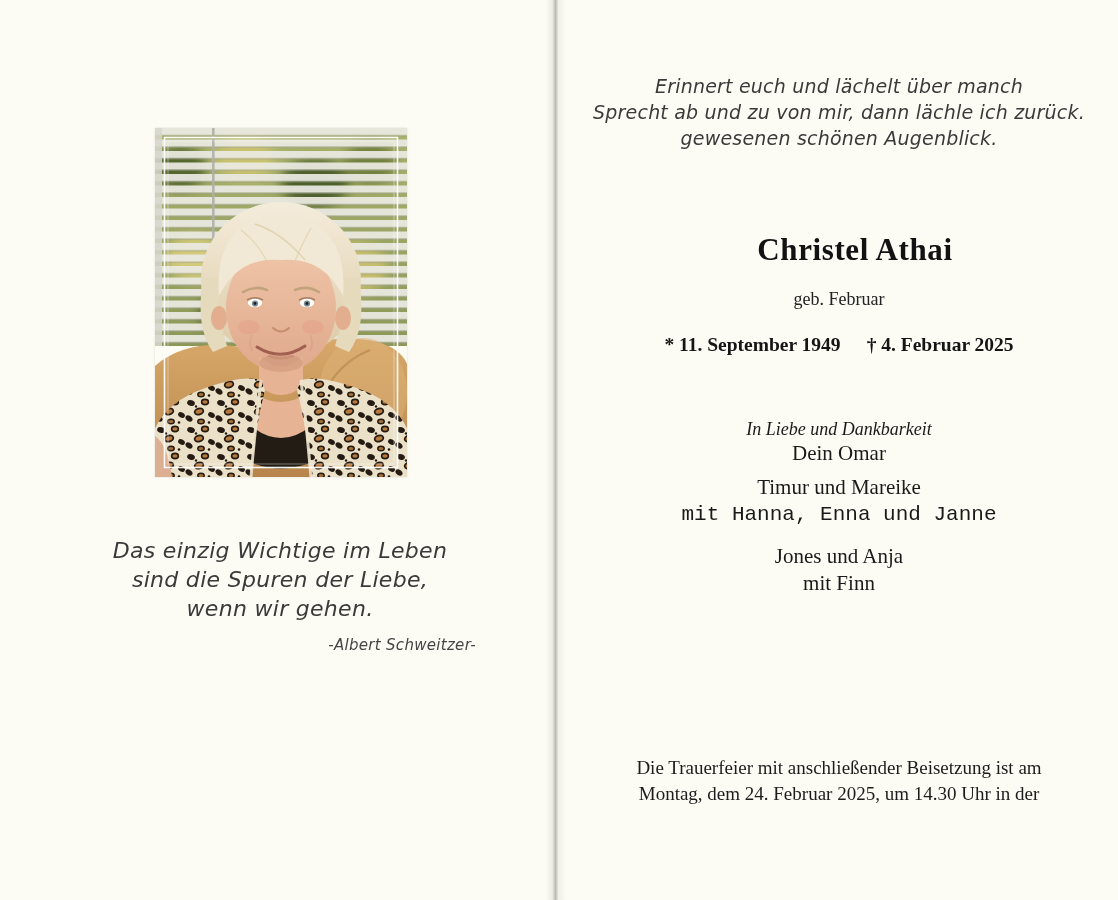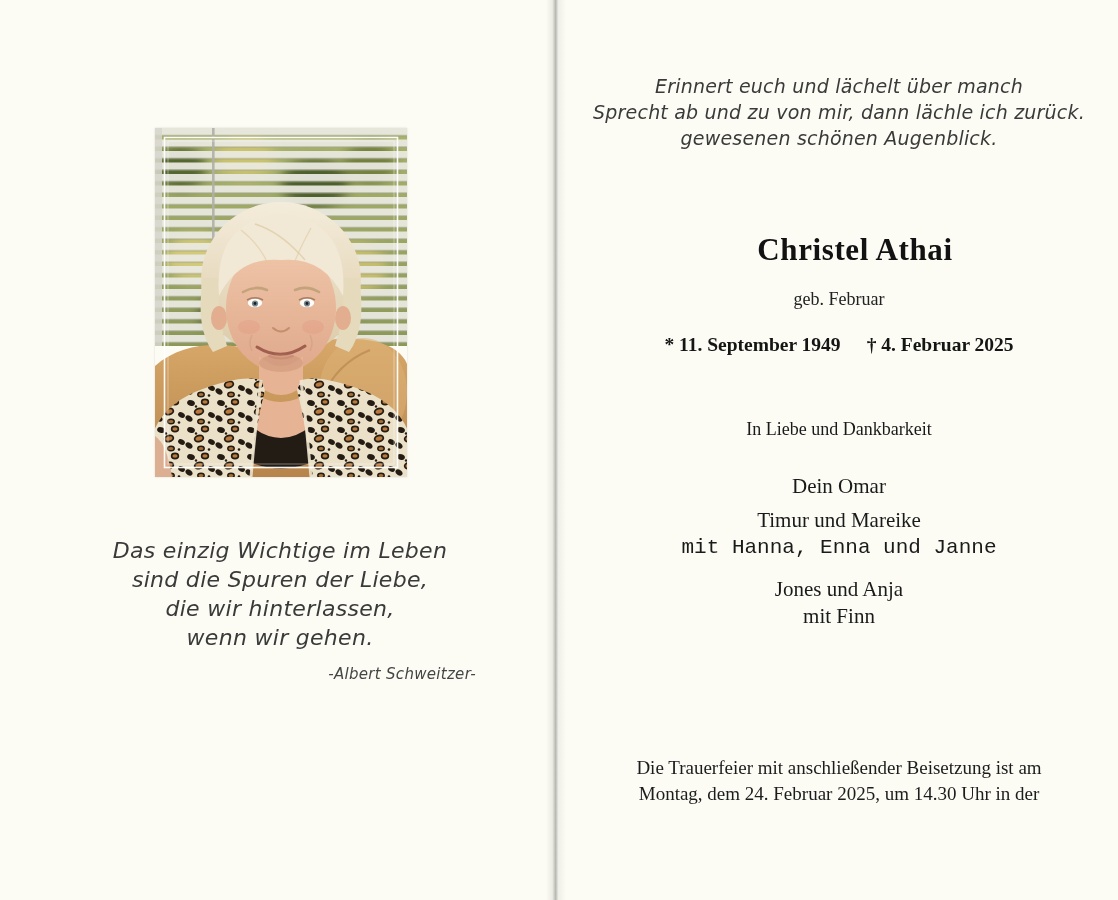--- a/index.html
+++ b/index.html
@@ -55,24 +55,24 @@
     position:absolute;left:0;top:289px;width:558px;
     text-align:center;font-size:18px;color:#222;
   }
   .dates{
     position:absolute;left:0;top:334px;width:558px;
     text-align:center;font-size:19.5px;font-weight:bold;color:#151515;
   }
   .dates .death{margin-left:26px;}
   .dedication{
     position:absolute;left:0;top:419px;width:558px;
-    text-align:center;font-size:18px;
+    text-align:center;font-size:18px;font-style:italic;
   }
   .family{
-    position:absolute;left:0;top:473px;width:558px;
+    position:absolute;left:0;top:440px;width:558px;
     text-align:center;font-size:21px;line-height:27px;
   }
   .family .fl-0{margin-bottom:7px;}
   .family .fl-2{margin-bottom:15px;font-family:Liberation Mono, monospace;}
   .funeral{
     position:absolute;left:0;top:755px;width:558px;
     text-align:center;font-size:19px;line-height:26px;color:#1c1c1c;
   }
 </style>
 </head>
@@ -194,21 +194,20 @@
         <path d="M0,349 L0,308 Q12,316 17,349 Z" fill="#ddaf92"></path>
 
         <rect x="9.5" y="9.5" width="233" height="330" fill="none" stroke="#ffffff" stroke-width="1.6" opacity="0.95"></rect>
         <rect x="13" y="13" width="226" height="323" fill="none" stroke="#ffffff" stroke-width="1" opacity="0.4"></rect>
       </svg>
     </div>
 
     <div class="quote hand">
       <div>Das einzig Wichtige im Leben</div>
       <div>sind die Spuren der Liebe,</div>
-      <div>die wir hinterlassen,</div>
       <div>wenn wir gehen.</div>
       <div class="quote-attrib hand">-Albert Schweitzer-</div>
     </div>
   </div>
 
   <div class="fold"></div>
 
   <div class="panel panel-right">
 
     <div class="poem hand">

